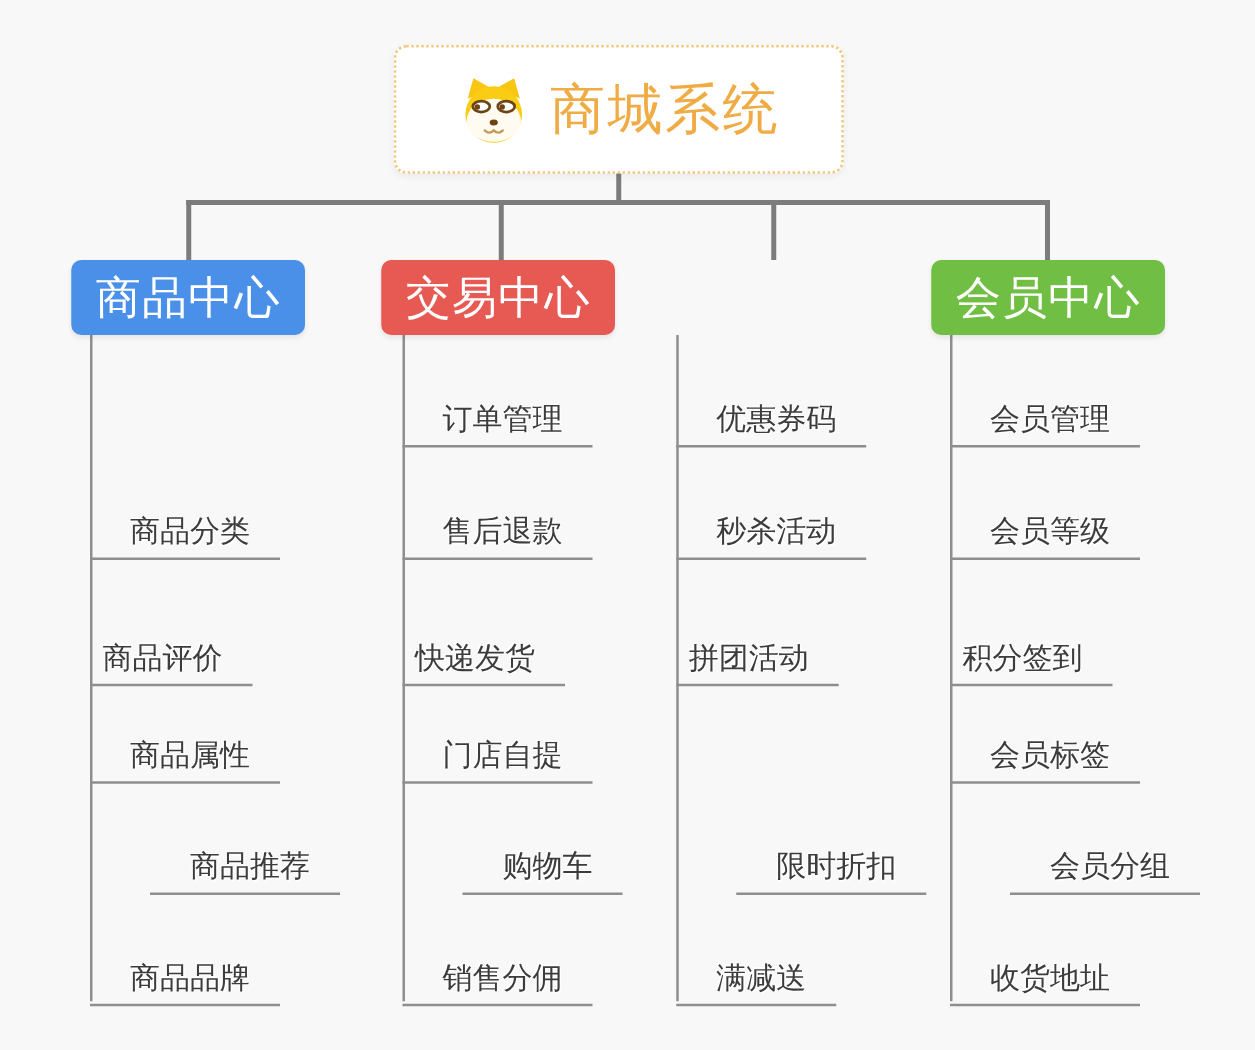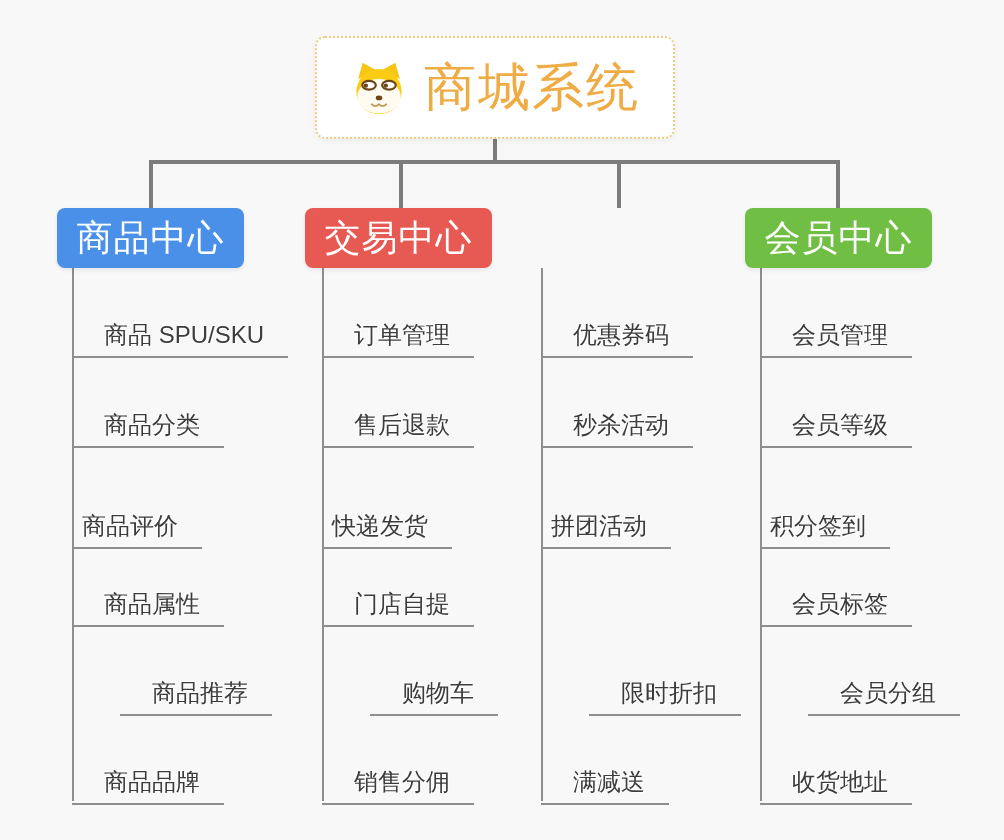--- a/index.html
+++ b/index.html
@@ -20,21 +20,21 @@
     background:#ffffff;
     border:2px dotted #f2c87e;
     border-radius:10px;
     box-shadow:0 2px 6px rgba(0,0,0,0.05);
     display:flex;align-items:center;justify-content:center;
     gap:16px;
     box-sizing:border-box;
     cursor:pointer;
   }
   .root-title{
-    font-size:52px;
+    font-size:44px;
     color:#f0ac44;
     letter-spacing:2px;
     white-space:nowrap;
   }
   .root-icon{width:58px;height:58px;flex:0 0 auto;}
 
   
   .conn{position:absolute;background:#7c7c7c;}
   .conn-stem{left:493px;top:136px;width:4px;height:28px;}
   .conn-bus{left:149px;top:160px;width:691px;height:4px;}
@@ -120,21 +120,20 @@
       <ellipse cx="32" cy="43" rx="3.6" ry="2.6" fill="#6d4514"></ellipse>
       <path d="M24 50 Q28 54 32 50 Q36 54 40 50" fill="none" stroke="#c29a57" stroke-width="2" stroke-linecap="round"></path>
     </svg>
     <div class="root-title">商城系统</div>
   </div>
 
   <div class="branch-header bh1" style="background-color: rgb(74, 144, 232);">商品中心</div>
   <div class="branch-header bh2" style="background-color: rgb(231, 89, 83);">交易中心</div>
   <div class="branch-header bh4" style="background-color: rgb(112, 190, 67);">会员中心</div>
 
-  <div class="leaf c1 r1">商品 SPU/SKU</div>
   <div class="leaf c1 r2">商品分类</div>
   <div class="leaf c1 r3">商品评价</div>
   <div class="leaf c1 r4">商品属性</div>
   <div class="leaf c1 r5">商品推荐</div>
   <div class="leaf c1 r6">商品品牌</div>
 
   <div class="leaf c2 r1">订单管理</div>
   <div class="leaf c2 r2">售后退款</div>
   <div class="leaf c2 r3">快递发货</div>
   <div class="leaf c2 r4">门店自提</div>

